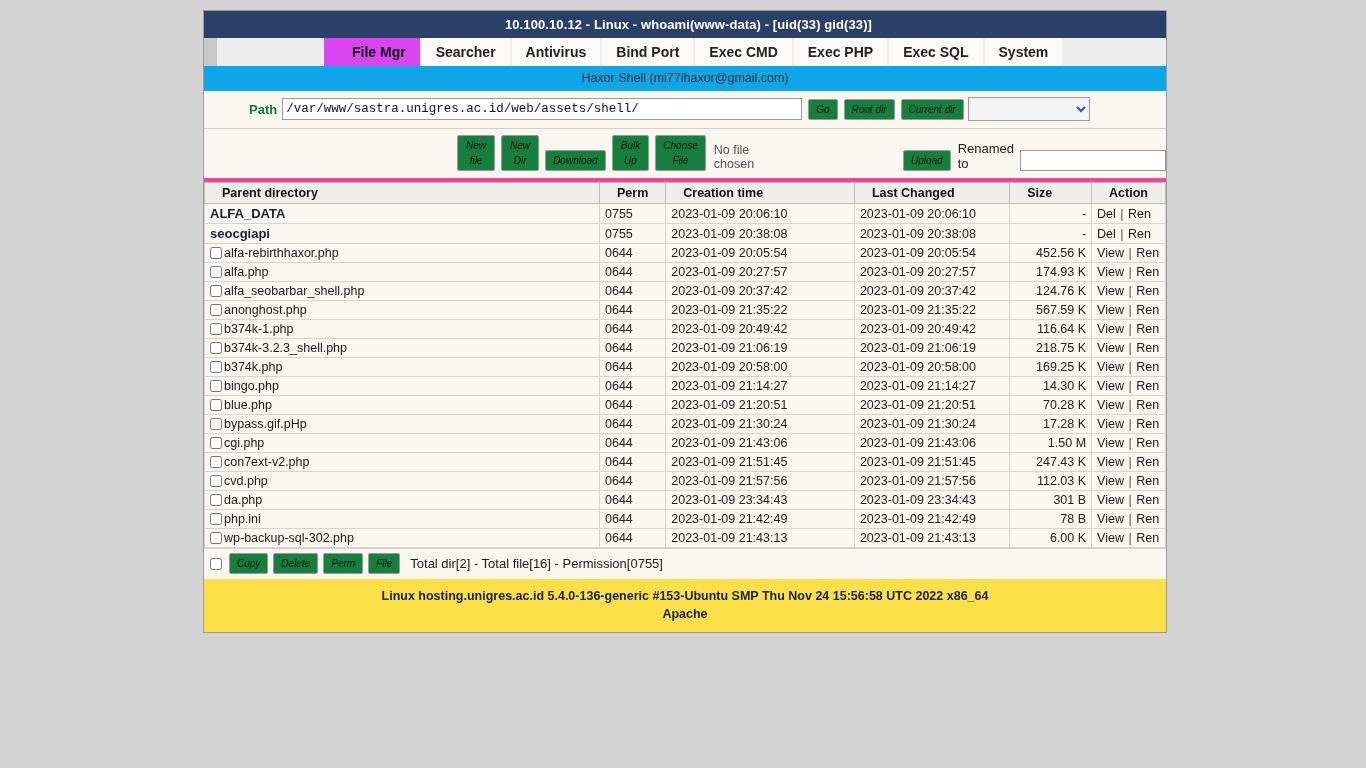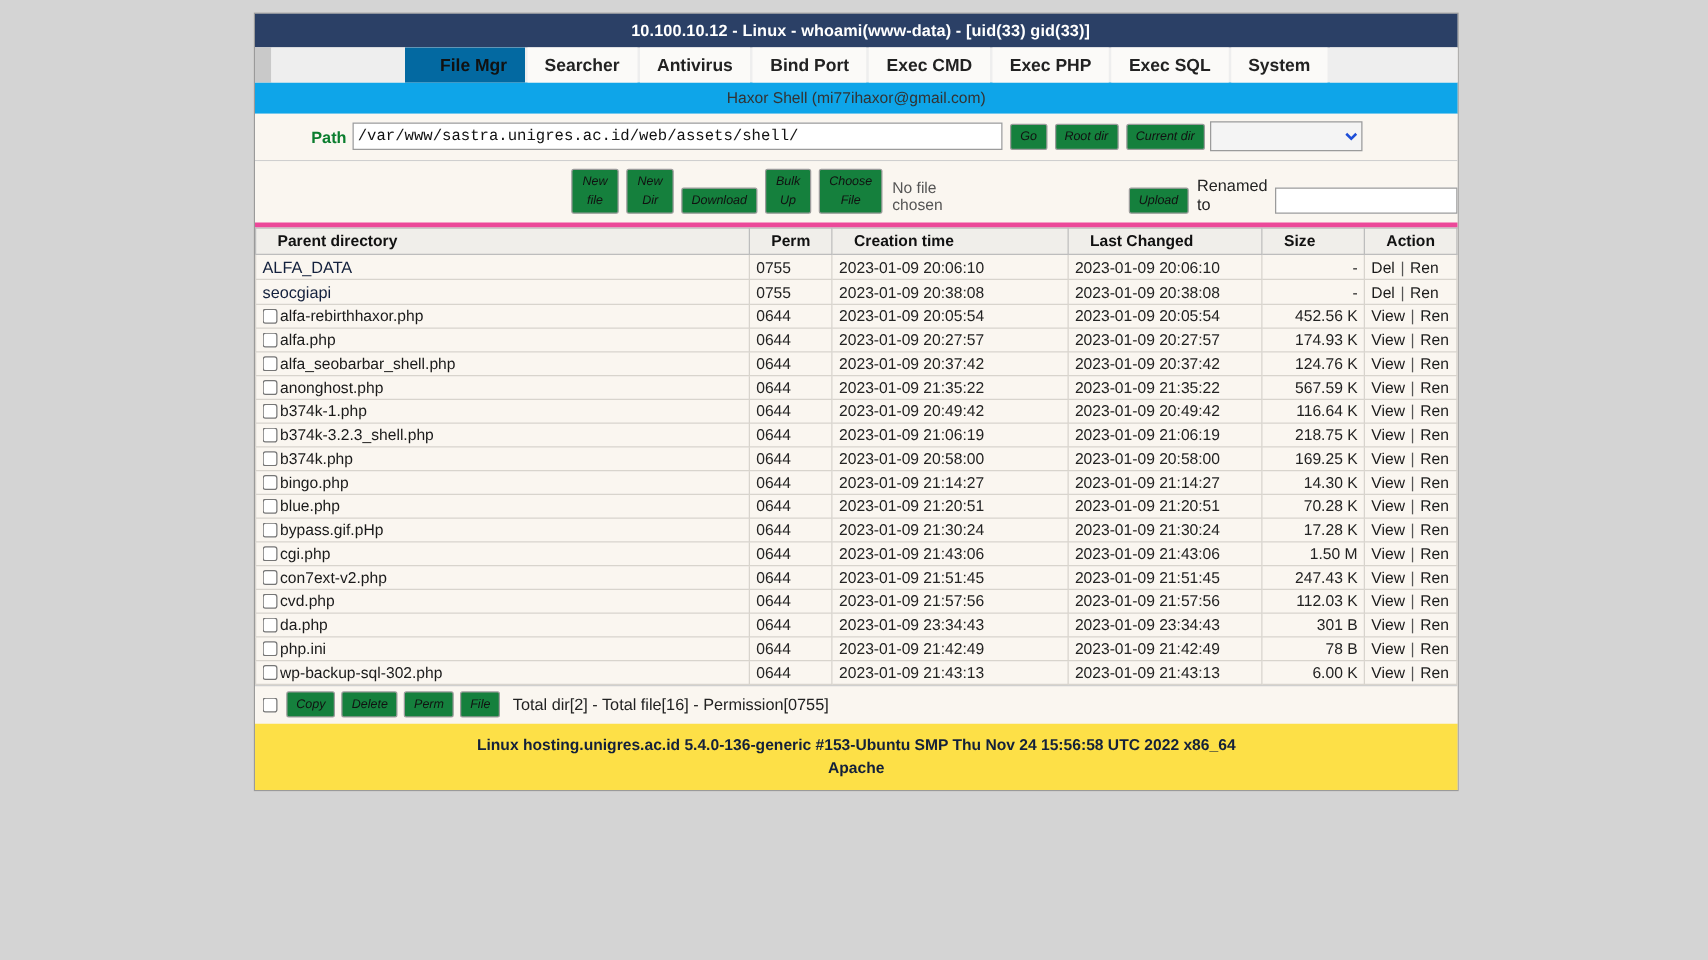--- a/index.html
+++ b/index.html
@@ -59,21 +59,21 @@
     justify-content: center;
     font-weight: bold;
     font-size: 14px;
     color: #222;
     background: #fbfaf8;
     margin-right: 2px;
     cursor: pointer;
     white-space: nowrap;
   }
   .tab.active {
-    background: #0369a1;
+    background: #d946ef;
     color: #111;
     padding-left: 28px;
   }
   .tab-filler-right {
     flex: 1;
     background: #eeeeee;
   }
 
   
   .subtitle-bar {
@@ -193,21 +193,21 @@
     background: #faf6f0;
   }
   td.c-name { width: 430px; }
   td.c-perm { width: 40px; }
   td.c-ctime { width: 190px; }
   td.c-mtime { width: 150px; }
   td.c-size { width: 75px; text-align: right; }
   td.c-action { width: 62px; }
 
   .dirname {
-    font-weight: normal;
+    font-weight: bold;
     color: #14213d;
     font-size: 13px;
   }
   .filename {
     color: #1a1a1a;
   }
   .namecell {
     display: flex;
     align-items: center;
   }

